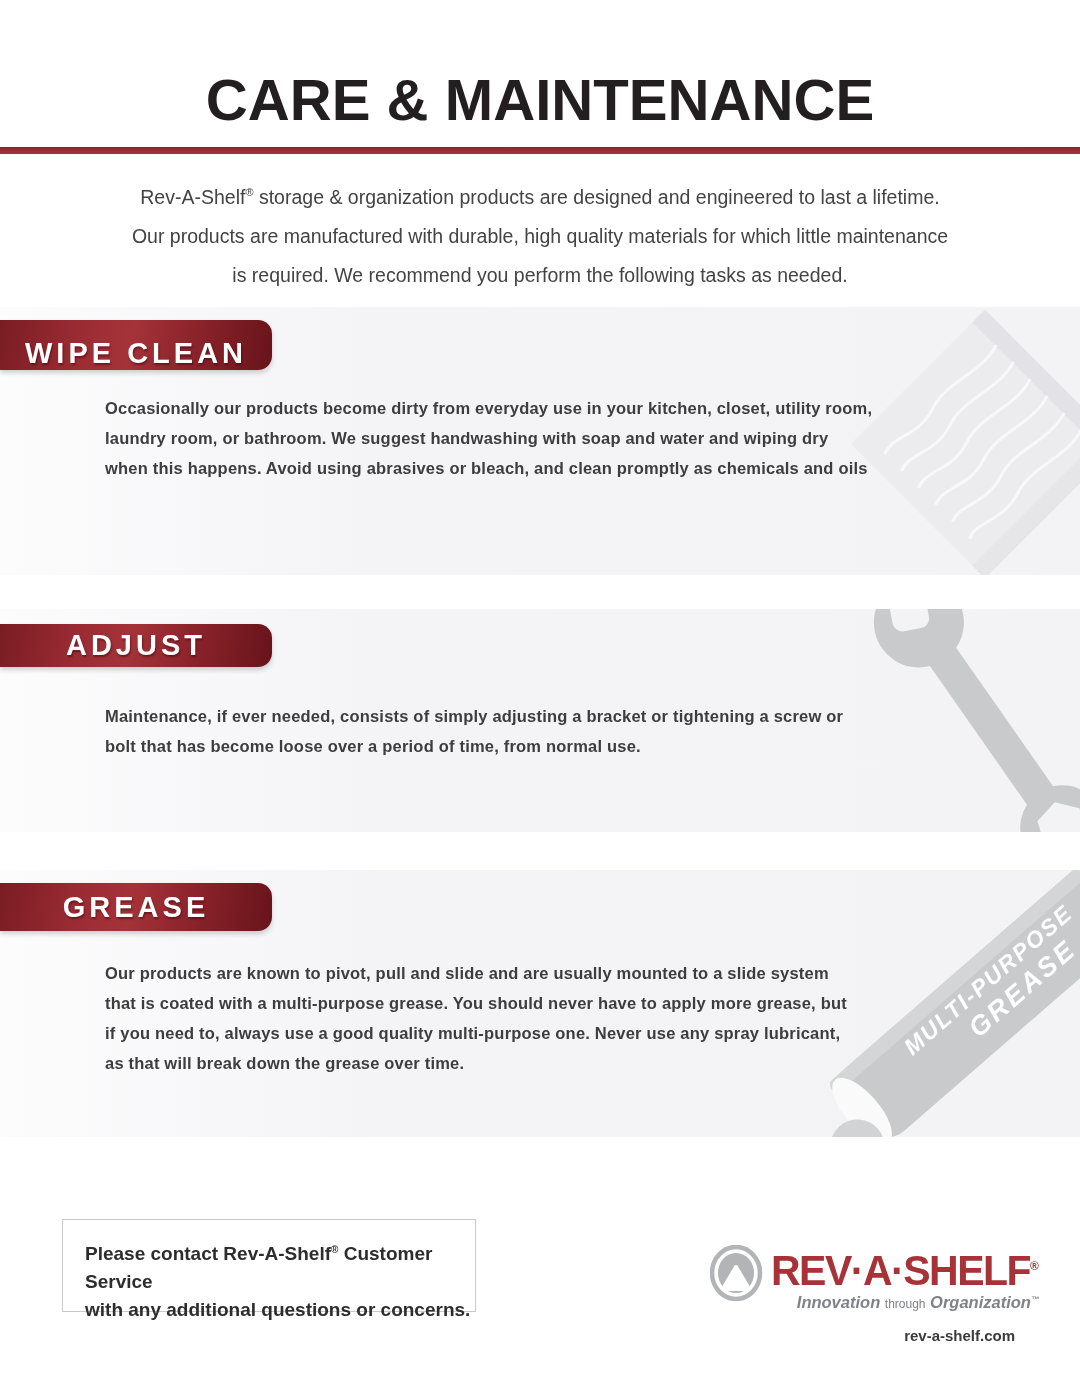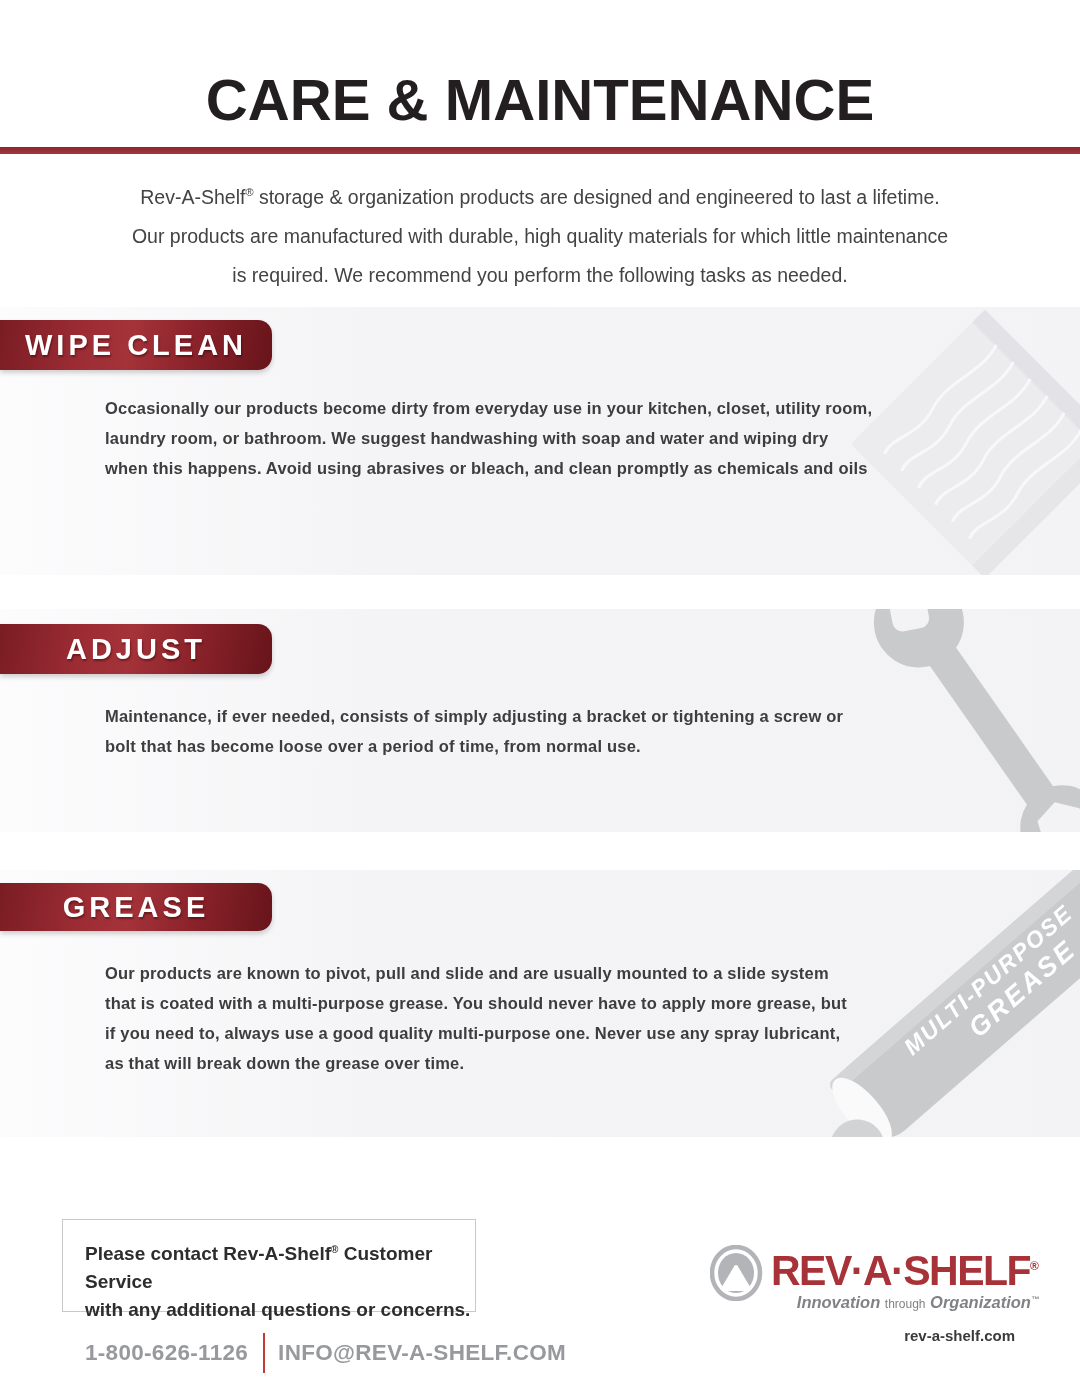--- a/index.html
+++ b/index.html
@@ -35,22 +35,22 @@
 
   .banner {
     position:absolute; left:0; width:272px; height:50px;
     border-radius:0 14px 14px 0;
     background:linear-gradient(100deg,#7a1c23 0%,#9c2c34 30%,#a43239 48%,#8c232b 70%,#67141a 100%);
     display:flex; align-items:center; justify-content:center;
     color:#ffffff; font-weight:800; font-size:29px; letter-spacing:4px;
     text-shadow:1px 2px 2px rgba(50,0,0,.45);
     box-shadow:0 3px 5px rgba(0,0,0,.18);
   }
-  .panel-1 .banner { top:13px; }
-  .panel-2 .banner { top:15px; height:50px; }
+  .panel-1 .banner { top:13px;align-items:flex-end; }
+  .panel-2 .banner { top:15px; height:43px; }
   .panel-3 .banner { top:13px; height:48px; }
 
   .body-text {
     position:absolute; left:105px;
     font-size:16.5px; font-weight:700; color:#3d3d3f;
     line-height:30px; letter-spacing:.2px; white-space:nowrap;
   }
   .panel-1 .body-text { top:86px; }
   .panel-2 .body-text { top:92px; }
   .panel-3 .body-text { top:88px; }
@@ -167,25 +167,20 @@
       <div>Our products are known to pivot, pull and slide and are usually mounted to a slide system</div>
       <div>that is coated with a multi-purpose grease. You should never have to apply more grease, but</div>
       <div>if you need to, always use a good quality multi-purpose one. Never use any spray lubricant,</div>
       <div>as that will break down the grease over time.</div>
     </div>
   </section>
 
   <div class="contact-box">
     <div class="contact-line"><span>Please contact Rev-A-Shelf</span><sup>®</sup><span> Customer Service</span></div>
     <div class="contact-line">with any additional questions or concerns.</div>
-    <div class="contact-row">
-      <span class="phone-text">1-800-626-1126</span>
-      <span class="vdiv"></span>
-      <span class="email-text">INFO@REV-A-SHELF.COM</span>
-    </div>
   </div>
 
   <div class="logo-block">
     <div class="logo-row">
       <svg class="logo-mark" width="54" height="56" viewBox="0 0 54 56">
         <ellipse cx="26" cy="28" rx="24" ry="26" fill="none" stroke="#b2b4b7" stroke-width="4.5"></ellipse>
         <ellipse cx="26" cy="28" rx="18" ry="20" fill="#b2b4b7"></ellipse>
         <path d="M 13,44 L 26,22 L 39,44 Z" fill="#ffffff" stroke="#ffffff" stroke-width="4" stroke-linejoin="round"></path>
       </svg>
       <div class="logo-textcol">

